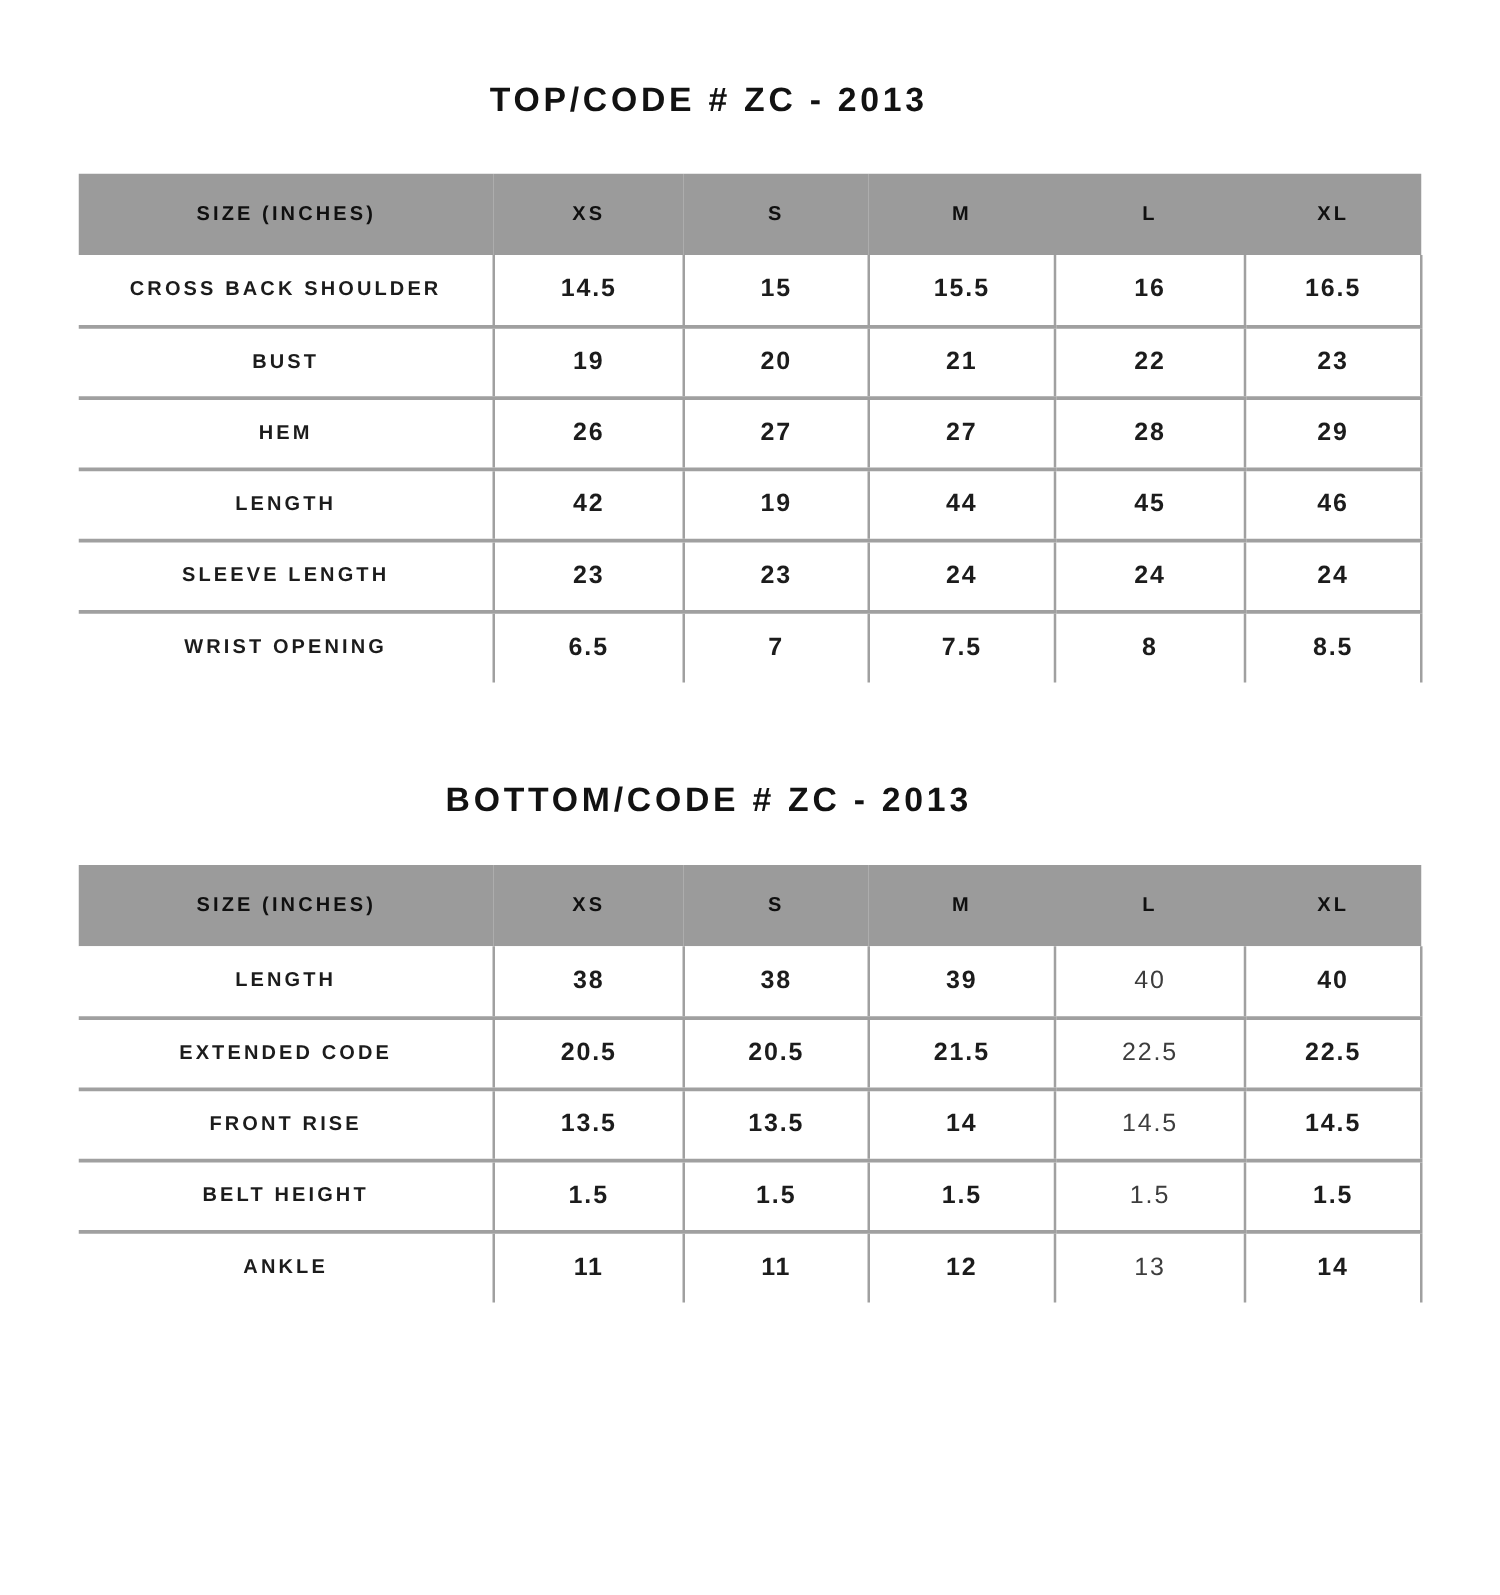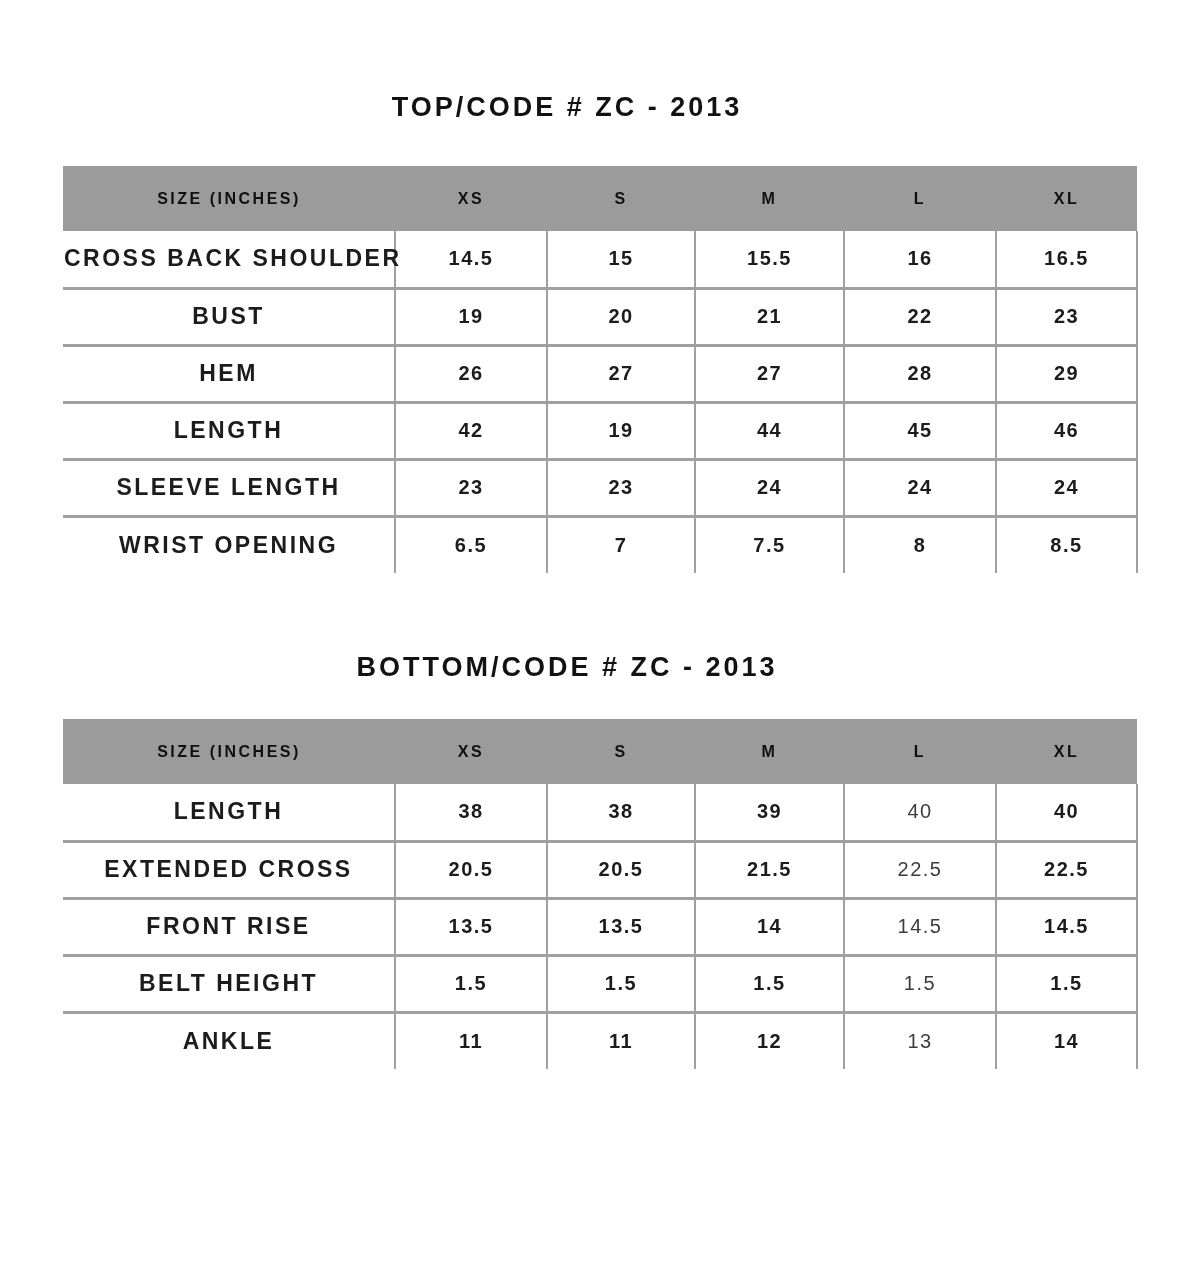--- a/index.html
+++ b/index.html
@@ -9,21 +9,21 @@
     --muted: #3d3d3d;
   }
   * { box-sizing: border-box; }
   body { margin: 0; background: #ffffff; }
   .page {
     width: 1200px;
     height: 1276px;
     background: #ffffff;
     font-family: "Liberation Sans", sans-serif;
     color: var(--text);
-    padding-top: 91px;
+    padding-top: 64px;
     overflow: hidden;
   }
   .title-wrap {
     width: 1134px;
     text-align: center;
   }
   .table-title {
     margin: 0;
     font-size: 27px;
     line-height: 32px;
@@ -61,21 +61,21 @@
     font-weight: bold;
     letter-spacing: 1.5px;
     color: var(--text);
     white-space: nowrap;
     background: #ffffff;
   }
   table.size-table tbody tr + tr td {
     border-top: 3px solid var(--border);
   }
   table.size-table tbody td.label-cell {
-    font-size: 23px;
+    font-size: 16px;
     letter-spacing: 2.5px;
   }
   table.size-table tbody td.muted {
     font-weight: 400;
     color: var(--muted);
   }
 </style>
 </head>
 <body>
 
@@ -183,21 +183,21 @@
         <tbody>
           <tr>
             <td class="label-cell">LENGTH</td>
             <td>38</td>
             <td>38</td>
             <td>39</td>
             <td class="muted">40</td>
             <td>40</td>
           </tr>
           <tr>
-            <td class="label-cell">EXTENDED CROSS</td>
+            <td class="label-cell">EXTENDED CODE</td>
             <td>20.5</td>
             <td>20.5</td>
             <td>21.5</td>
             <td class="muted">22.5</td>
             <td>22.5</td>
           </tr>
           <tr>
             <td class="label-cell">FRONT RISE</td>
             <td>13.5</td>
             <td>13.5</td>

